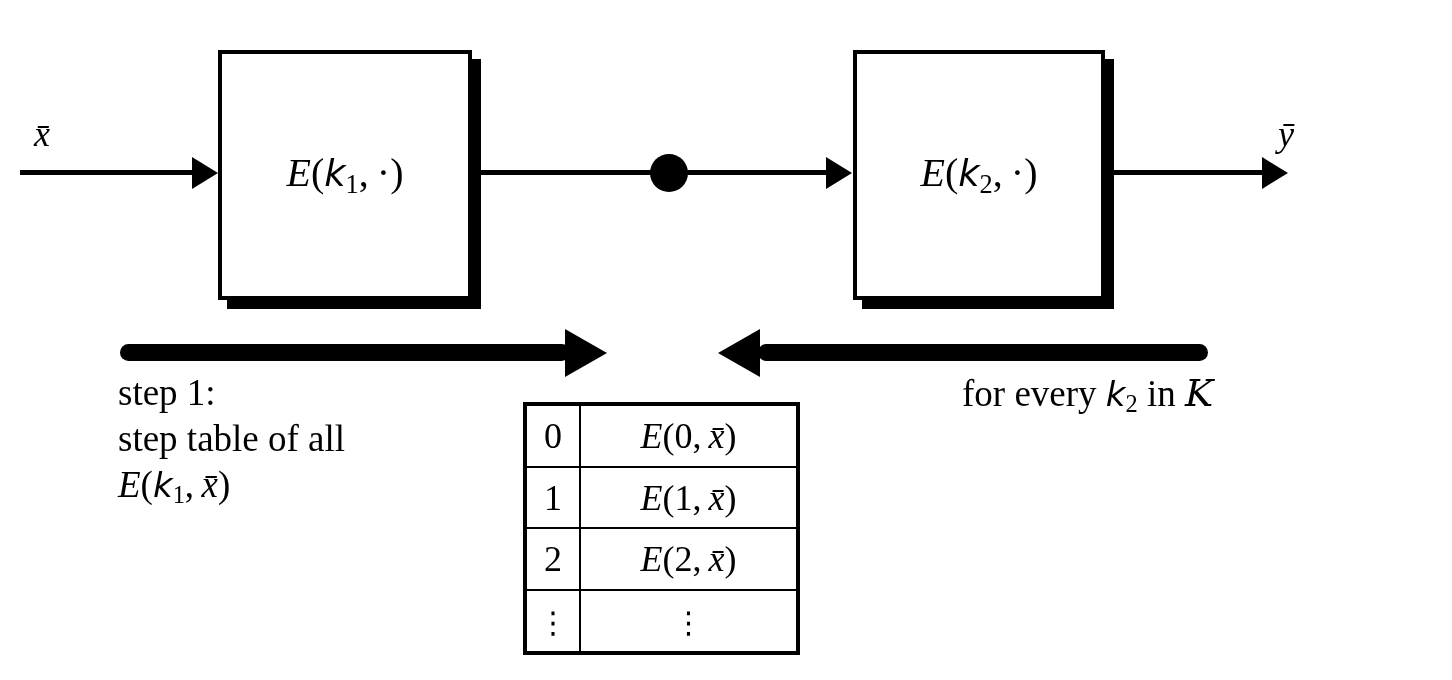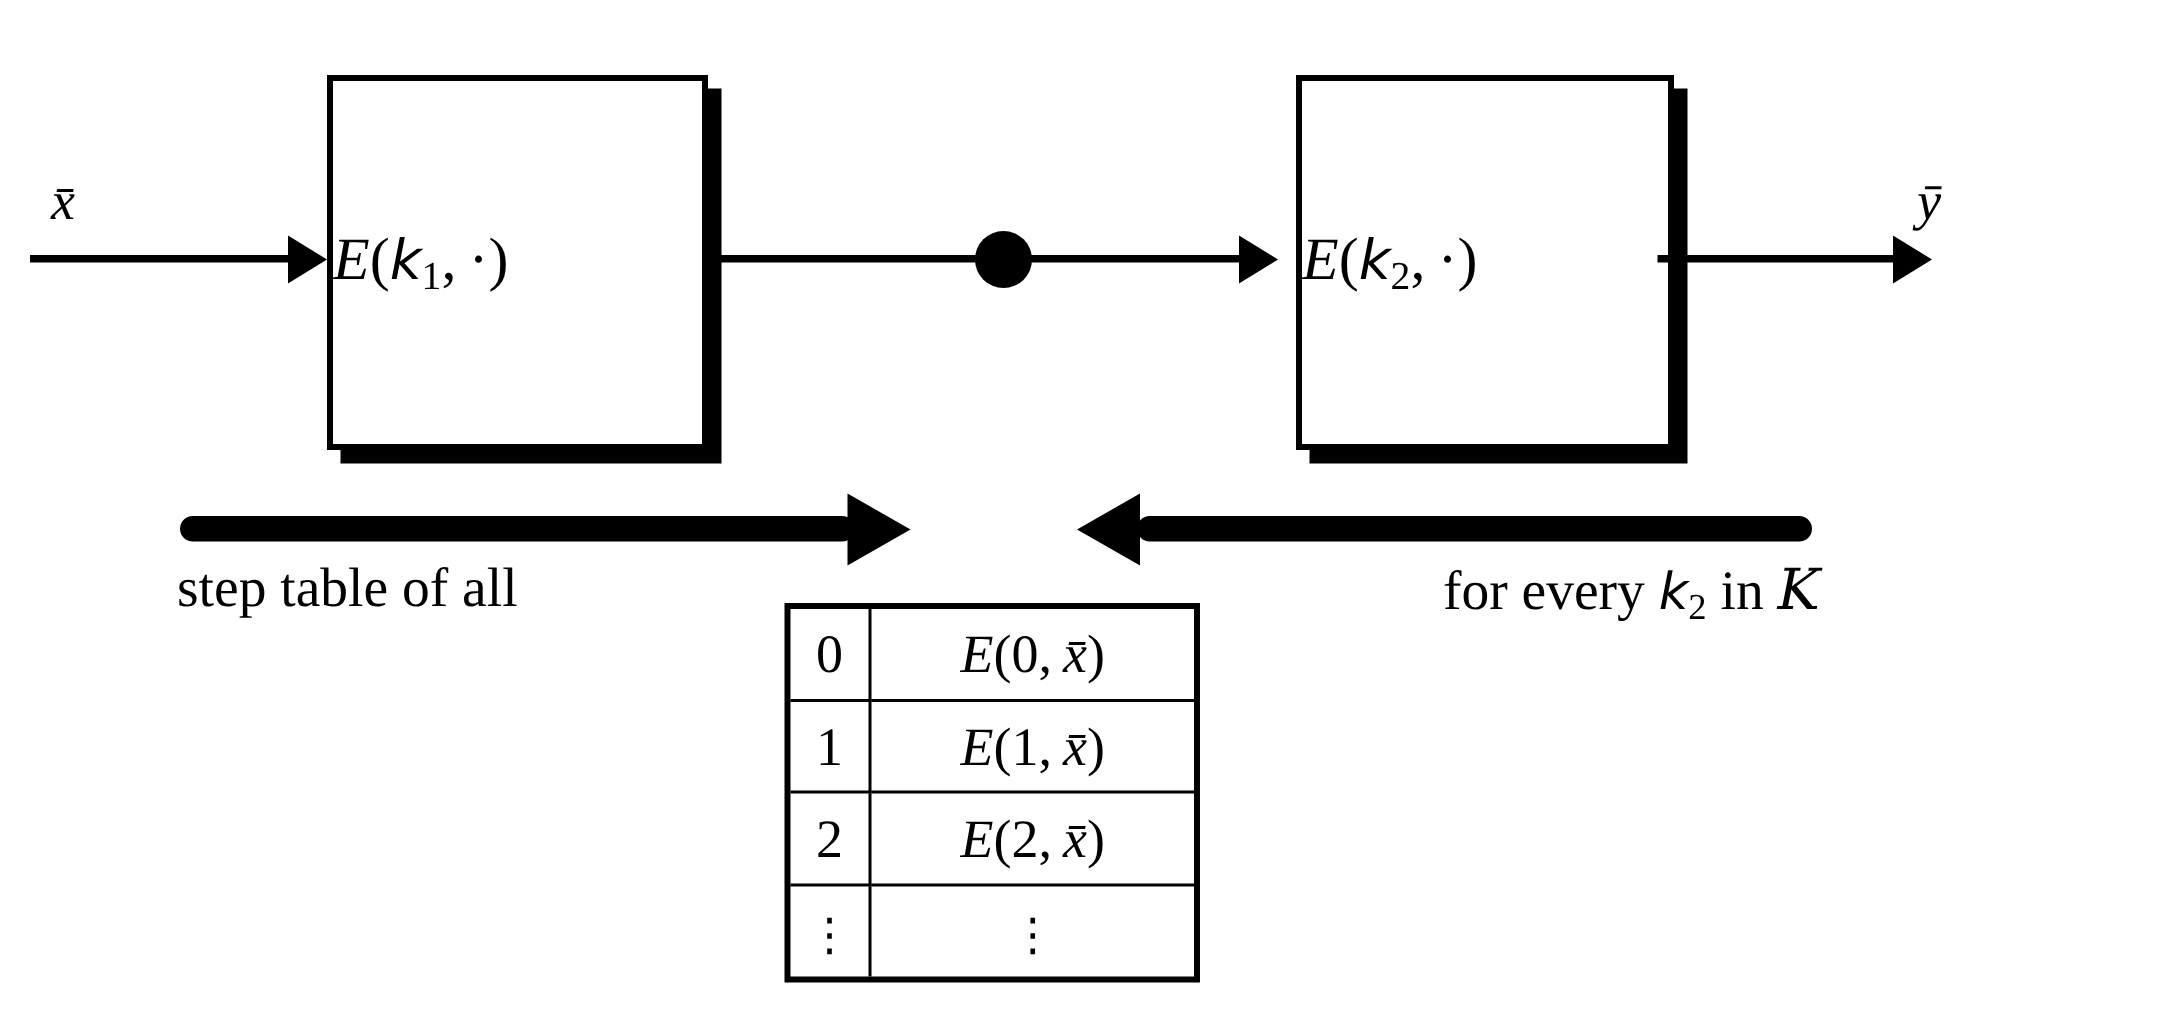--- a/index.html
+++ b/index.html
@@ -21,20 +21,21 @@
 
   
   .cipher-box {
     position: absolute;
     background: #ffffff;
     border: 4px solid #000000;
     box-sizing: border-box;
     box-shadow: 9px 9px 0 0 #000000;
     display: flex;
     align-items: center;
+    justify-content: center;
   }
   .cipher-label {
     font-size: 40px;
     line-height: 1;
     white-space: nowrap;
   }
 
   
   .wire {
     position: absolute;
@@ -150,40 +151,44 @@
   <div class="cipher-box" style="left:218px; top:50px; width:254px; height:250px;">
     <span class="cipher-label">
       <i class="v">E</i>(<span class="kappa">k</span><span class="sub">1</span>, ·)
     </span>
   </div>
 
   <div class="wire" style="left:472px; top:170px; width:363px;"></div>
   <div class="junction-dot" style="left:650px; top:154px;"></div>
   <div class="wire-head" style="left:826px; top:157px;"></div>
 
-  <div class="cipher-box" style="left:853px; top:50px; width:252px; height:250px;margin-left:11px;">
+  <div class="cipher-box" style="left:853px; top:50px; width:252px; height:250px;">
     <span class="cipher-label">
       <i class="v">E</i>(<span class="kappa">k</span><span class="sub">2</span>, ·)
     </span>
   </div>
 
   <div class="wire" style="left:1105px; top:170px; width:164px;"></div>
   <div class="wire-head" style="left:1262px; top:157px;"></div>
   <div class="math io-label" style="left:1278px; top:116px;">
     <i class="v">ȳ</i>
   </div>
 
   <div class="step-bar" style="left:120px; top:344px; width:450px;"></div>
   <div class="step-head-right" style="left:565px; top:329px;"></div>
 
   <div class="step-head-left" style="left:718px; top:329px;"></div>
   <div class="step-bar" style="left:758px; top:344px; width:450px;"></div>
 
   <div class="step-block" style="left:118px; top:370px;">
+    <span class="step-line">step 1:</span>
     <span class="step-line">step table of all</span>
+    <span class="step-line">
+      <i class="v">E</i>(<span class="kappa">k</span><span class="sub">1</span>, <i class="v">x̄</i>)
+    </span>
   </div>
 
   <div class="step-block" style="left:962px; top:370px;">
     <span class="step-line">
       for every <span class="kappa">k</span><span class="sub">2</span> in <span class="calK">K</span>
     </span>
   </div>
 
   <div class="lookup-table" style="left:523px; top:402px; width:277px; height:253px;">
     <table>

